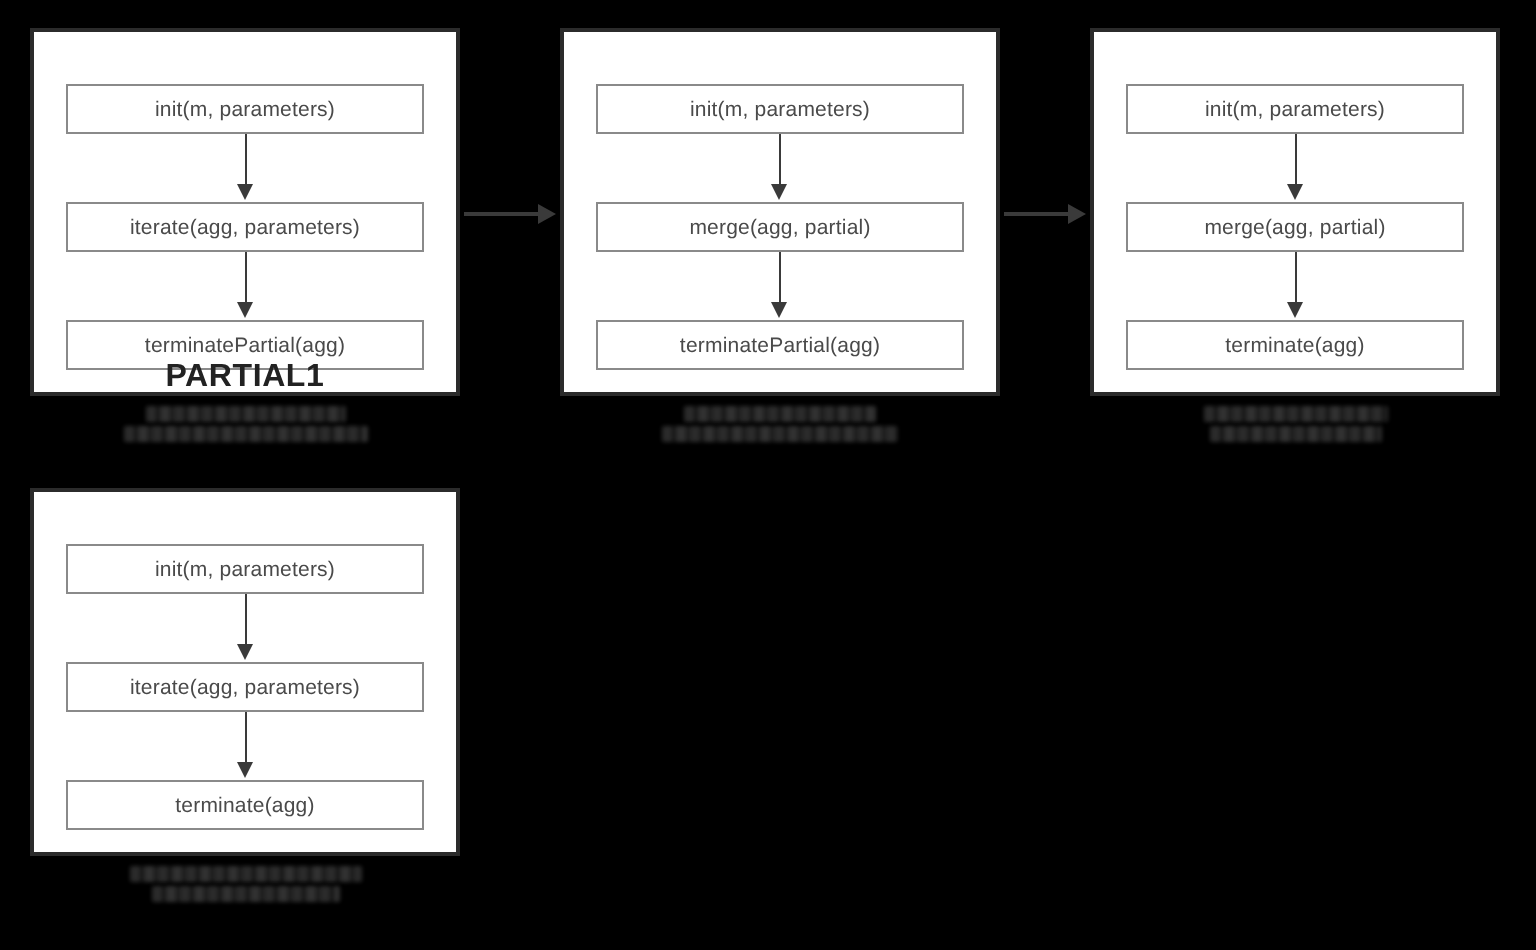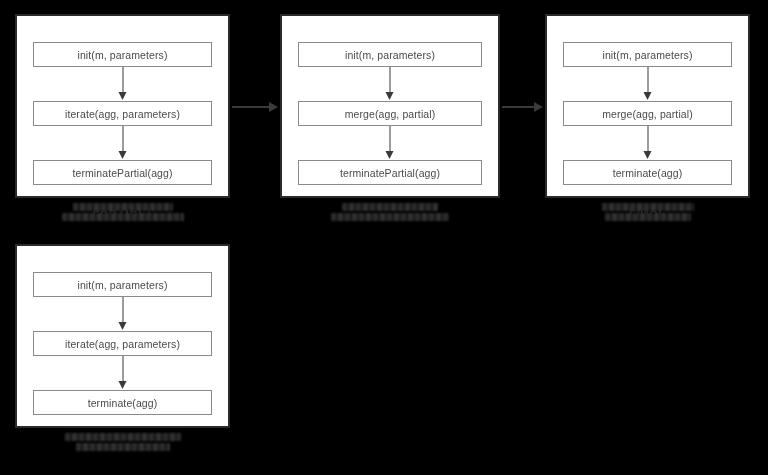--- a/index.html
+++ b/index.html
@@ -78,23 +78,23 @@
     width: 0; height: 0;
     border-left: 4.5px solid transparent;
     border-right: 4.5px solid transparent;
     border-top: 8px solid #3a3a3a;
   }
 
   
   .mode-label {
     position: absolute;
     left: 0; right: 0;
-    top: 188px;
+    top: 164px;
     text-align: center;
-    font-size: 12px;
+    font-size: 16px;
     font-weight: bold;
     color: #222222;
     letter-spacing: 0.3px;
   }
 
   
   .h-arrow {
     position: absolute;
     height: 2px;
     background: #3a3a3a;
@@ -193,21 +193,20 @@
         </div>
       <div class="step s2">
         <span>merge(agg, partial)</span>
       </div>
       <div class="v-arrow a2">
           <i class="head"></i>
         </div>
       <div class="step s3">
         <span>terminate(agg)</span>
       </div>
-      <div class="mode-label">FINAL</div>
     </div>
   </div>
 
   <div class="panel" style="left:15px; top:244px; width:215px; height:184px;">
     <div class="panel-inner">
       <div class="step s1">
         <span>init(m,  parameters)</span>
       </div>
       <div class="v-arrow a1">
           <i class="head"></i>

